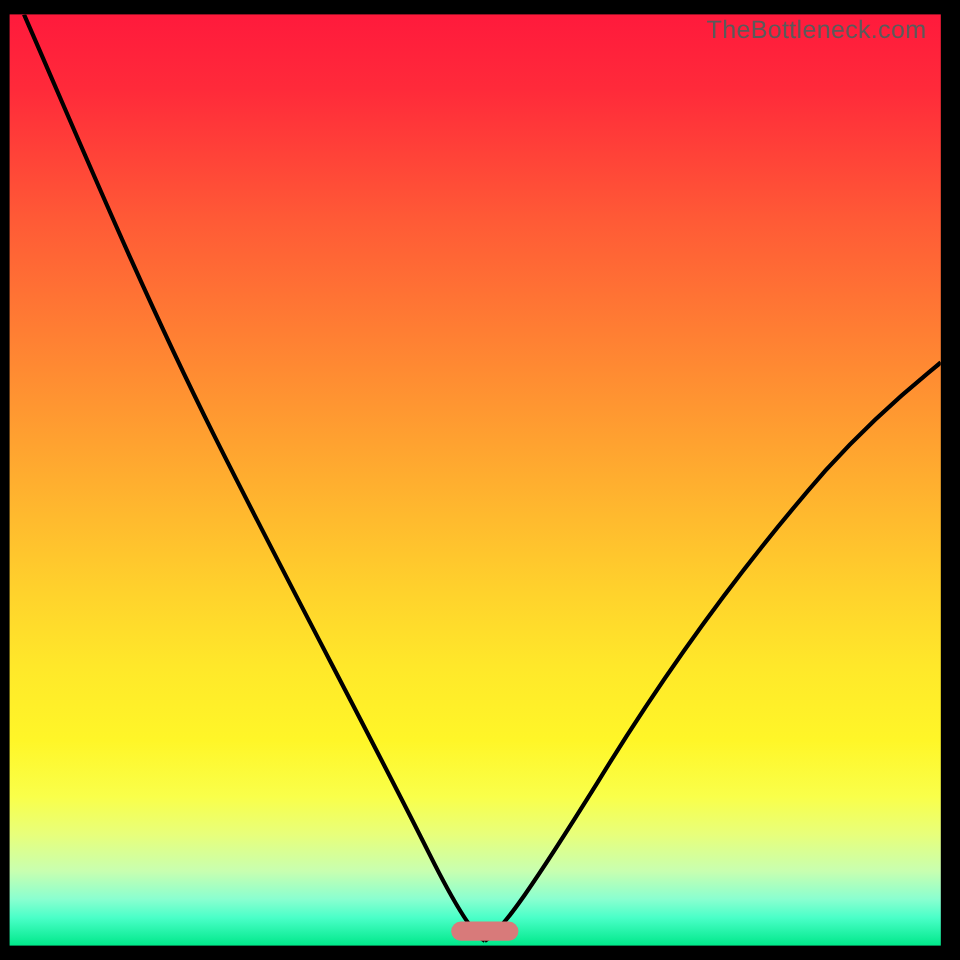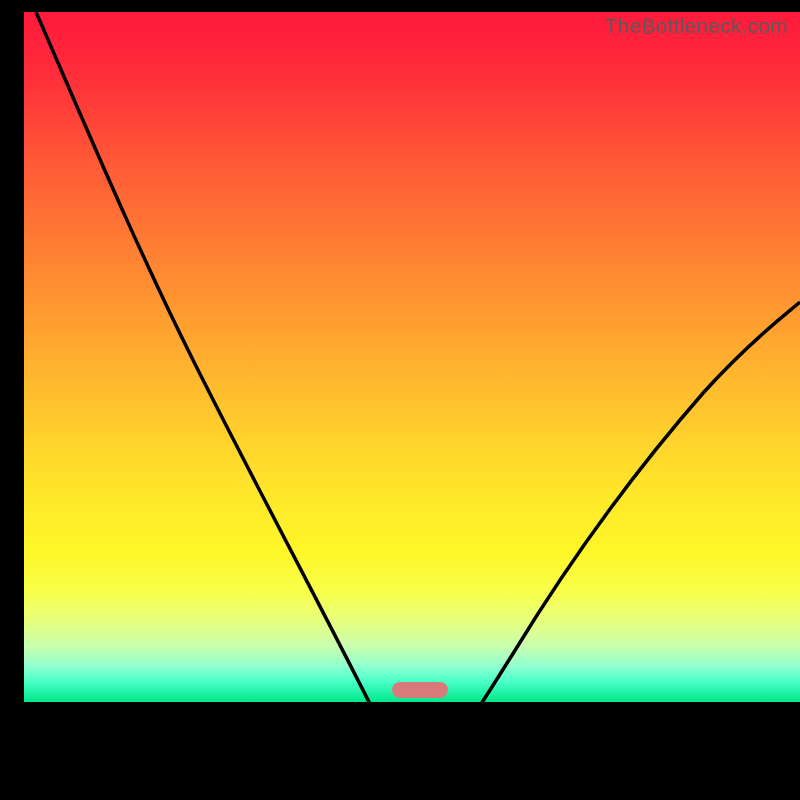--- a/index.html
+++ b/index.html
@@ -5,24 +5,24 @@
   * { margin: 0; padding: 0; box-sizing: border-box; }
   html, body { width: 800px; height: 800px; overflow: hidden; }
   .container {
     width: 800px;
     height: 800px;
     background: #000;
     position: relative;
   }
   .plot-area {
     position: absolute;
-    left: 24px;
+    left: 8px;
     top: 12px;
     width: 776px;
-    height: 690px;
+    height: 776px;
     background: linear-gradient(to bottom,
       #ff1a3c 0%,
       #ff2a3a 8%,
       #ff4238 15%,
       #ff5a36 22%,
       #ff7234 30%,
       #ff8a32 38%,
       #ffa230 46%,
       #ffba2e 54%,
       #ffd22c 62%,

